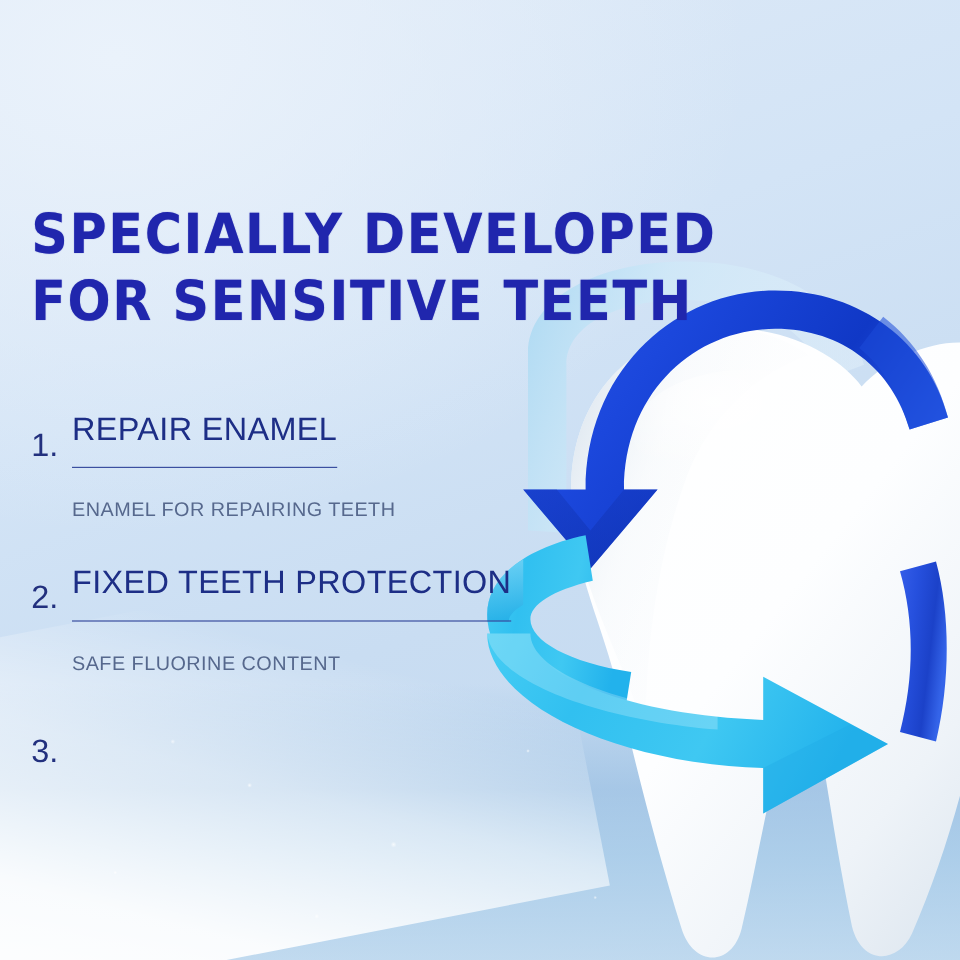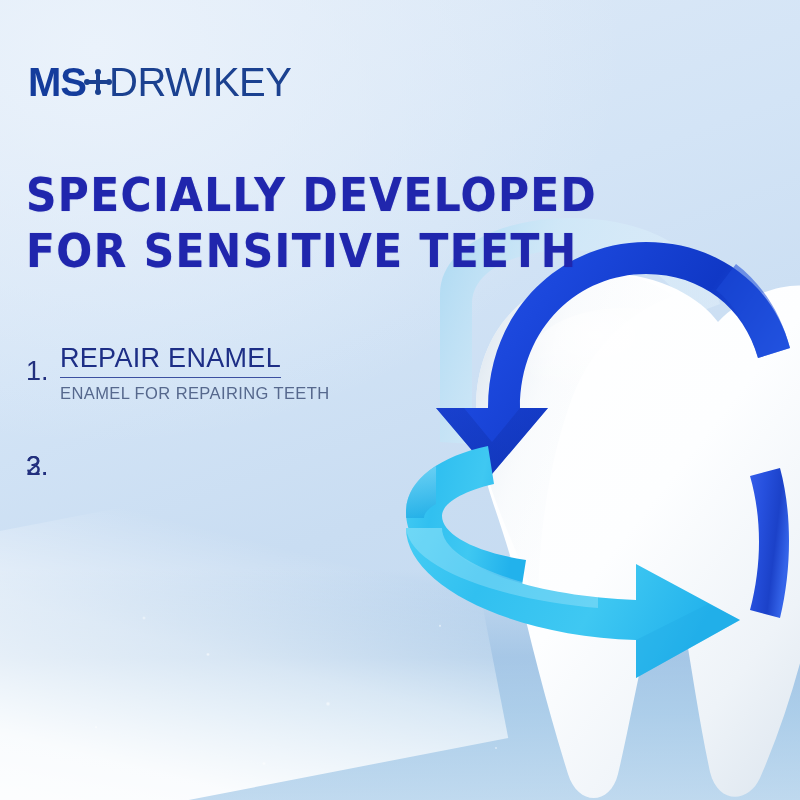--- a/index.html
+++ b/index.html
@@ -71,24 +71,24 @@
   .features{position:absolute;left:26px;top:344px;width:360px;}
   .feature{position:relative;margin-bottom:32px;}
   .f-num{
     position:absolute;left:0;top:14px;
     font-size:27px;color:#22307e;line-height:1;font-weight:normal;
   }
   .f-body{margin-left:34px;}
   .f-title{
     font-size:27px;color:#1d2e86;letter-spacing:.3px;line-height:1.08;
     white-space:nowrap;display:inline-block;
-    padding-bottom:4px;border-bottom:1.5px solid #3b4fa0;
+    padding-bottom:16px;border-bottom:1.5px solid #3b4fa0;
   }
   .f-sub{
-    margin-top:2px;font-size:16.5px;color:#56688d;
+    margin-top:22px;font-size:16.5px;color:#56688d;
     letter-spacing:.4px;line-height:1.65;max-width:290px;
   }
 
   
   .art{position:absolute;left:388px;top:212px;width:420px;height:590px;}
   .art svg{display:block;width:100%;height:100%;}
 </style>
 </head>
 <body>
 
@@ -195,53 +195,41 @@
                  L248 352 L352 408 L248 466 L248 428
                  C120 424 18 372 18 316 Z" fill="url(#gCyan)"></path>
         <path d="M54 316 C54 346 120 374 210 384 L210 396 C112 388 22 356 18 316 Z" fill="#ffffff" opacity="0.22"></path>
         <path d="M248 428 L248 466 L352 408 L320 392 Z" fill="#1fa8e6" opacity="0.35"></path>
 
         <path d="M392 256 C404 300 404 356 392 406 L362 398 C374 352 374 306 362 264 Z" fill="url(#gBlueArrow)" opacity="0.95"></path>
       </g>
     </svg>
   </div>
 
-  <div class="logo">
-    <span class="logo-ms">MS</span>
-    <svg class="logo-mark" viewBox="0 0 30 30">
-      <g fill="#1b4190">
-        <rect x="13" y="6" width="4" height="18" rx="1.6"></rect>
-        <rect x="5" y="13" width="20" height="4" rx="1.6"></rect>
-        <circle cx="15" cy="5" r="3"></circle>
-        <circle cx="15" cy="25" r="3"></circle>
-        <circle cx="4" cy="15" r="3"></circle>
-        <circle cx="26" cy="15" r="3"></circle>
-      </g>
-    </svg>
-    <span class="logo-rest">DRWIKEY</span>
-  </div>
 
   <h1 class="headline">
     <span class="hl-line">SPECIALLY DEVELOPED</span>
     <span class="hl-line">FOR SENSITIVE TEETH</span>
   </h1>
 
   <div class="features">
 
     <div class="feature">
       <span class="f-num">1.</span>
       <div class="f-body">
         <div class="f-title">REPAIR ENAMEL</div>
         <div class="f-sub">ENAMEL FOR REPAIRING TEETH</div>
       </div>
     </div>
 
     <div class="feature">
       <span class="f-num">2.</span>
       <div class="f-body">
+        <div class="f-title">FIXED TEETH PROTECTION</div>
+        <div class="f-sub">SAFE FLUORINE CONTENT</div>
       </div>
     </div>
 
     <div class="feature">
       <span class="f-num">3.</span>
       <div class="f-body">
       </div>
     </div>
 
   </div>

